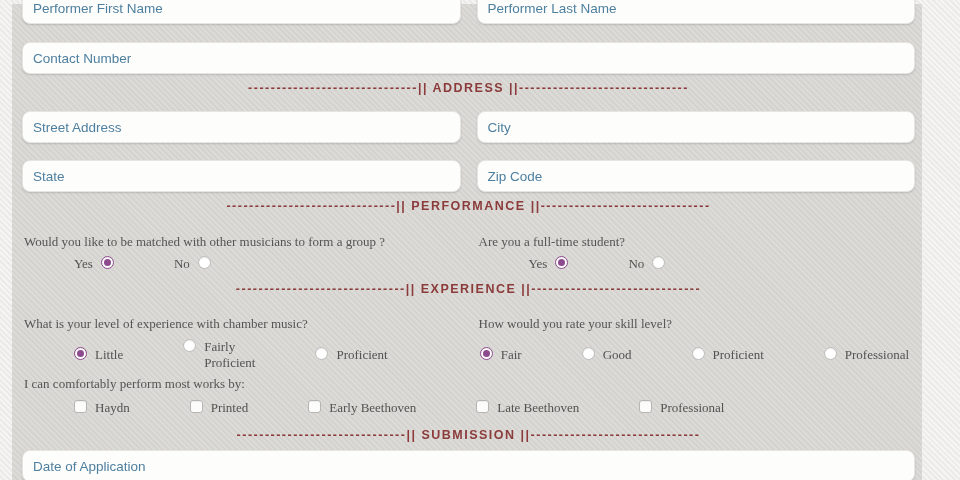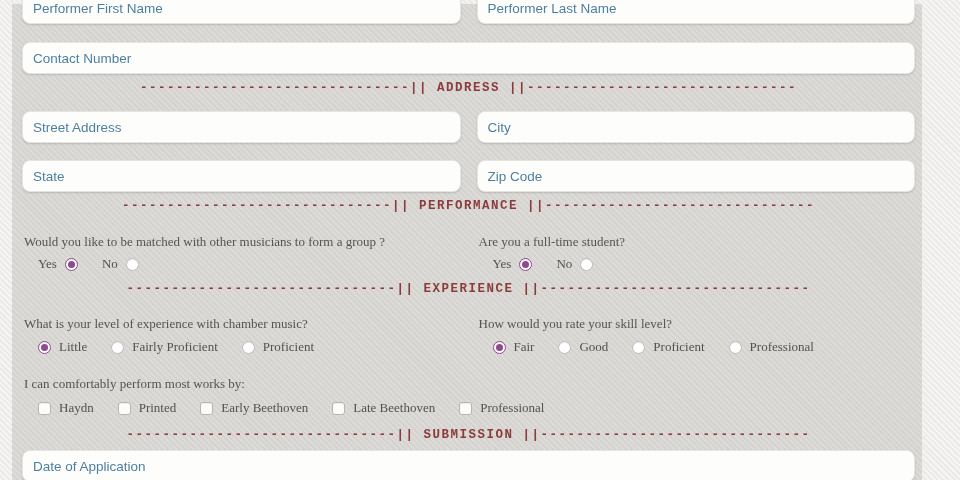--- a/index.html
+++ b/index.html
@@ -16,28 +16,28 @@
   }
   .row { position:absolute; left:10px; right:7px; display:flex; gap:16px; }
   .field {
     flex:1; height:32px; border-radius:8px; background:#fdfdfc;
     border:1px solid #e6e5e2; box-shadow:0 1px 2px rgba(0,0,0,.14);
     padding:0 10px; font-family:"Liberation Sans", sans-serif;
     font-size:13.5px; color:#3c6f91; outline:none;
   }
   .field::placeholder { color:#4d7f9f; opacity:1; }
   .divider {
-    display:block; text-align:center; font-family:Liberation Mono, monospace;
+    display:block; text-align:center; font-family:Liberation Sans, sans-serif;
     font-weight:bold; font-size:12.5px; color:#8c3b3b; letter-spacing:1.5px;
     line-height:16px; white-space:nowrap; overflow:hidden;
   }
   .qhalf { flex:1;font-family:Liberation Serif, serif; }
   .qtext { font-size:13px; color:#565452; padding-left:2px; }
   .opts { display:flex; align-items:center; padding-left:16px; }
-  .opt { display:flex; align-items:center; margin-right:24px; cursor:pointer; }
+  .opt { display:flex; margin-right:24px; cursor:pointer;margin-left:36px; }
   .olabel { font-size:13px; color:#545250; }
   .opt .olabel + .ctrl { margin-left:8px; }
   .opt .ctrl + .olabel { margin-left:8px; }
   .radio {
     width:13px; height:13px; border-radius:50%; background:#fff;
     border:1px solid #bdbcba; box-shadow:inset 0 1px 1px rgba(0,0,0,.08);
     position:relative; flex:0 0 auto;
   }
   .radio.checked { border-color:#8d4a8d; }
   .radio.checked .dot { position:absolute; inset:2px; border-radius:50%; background:#8d4a8d; }

